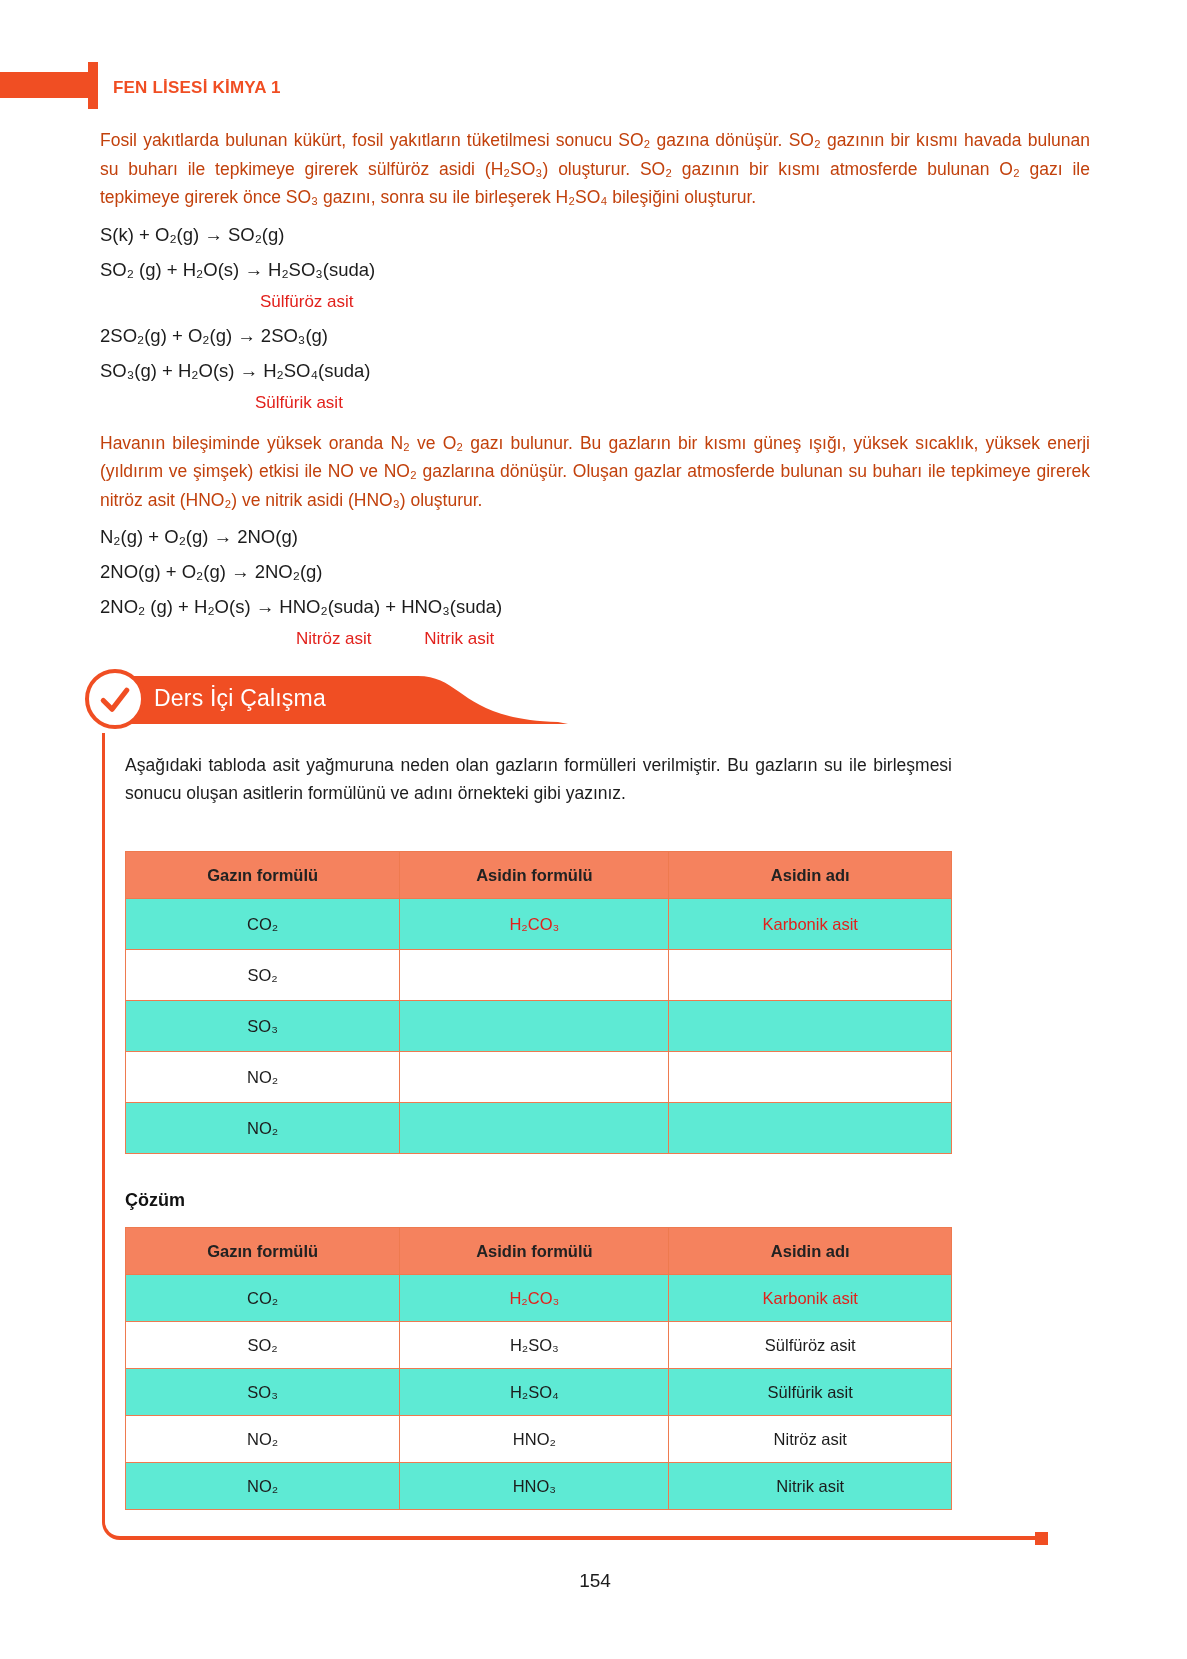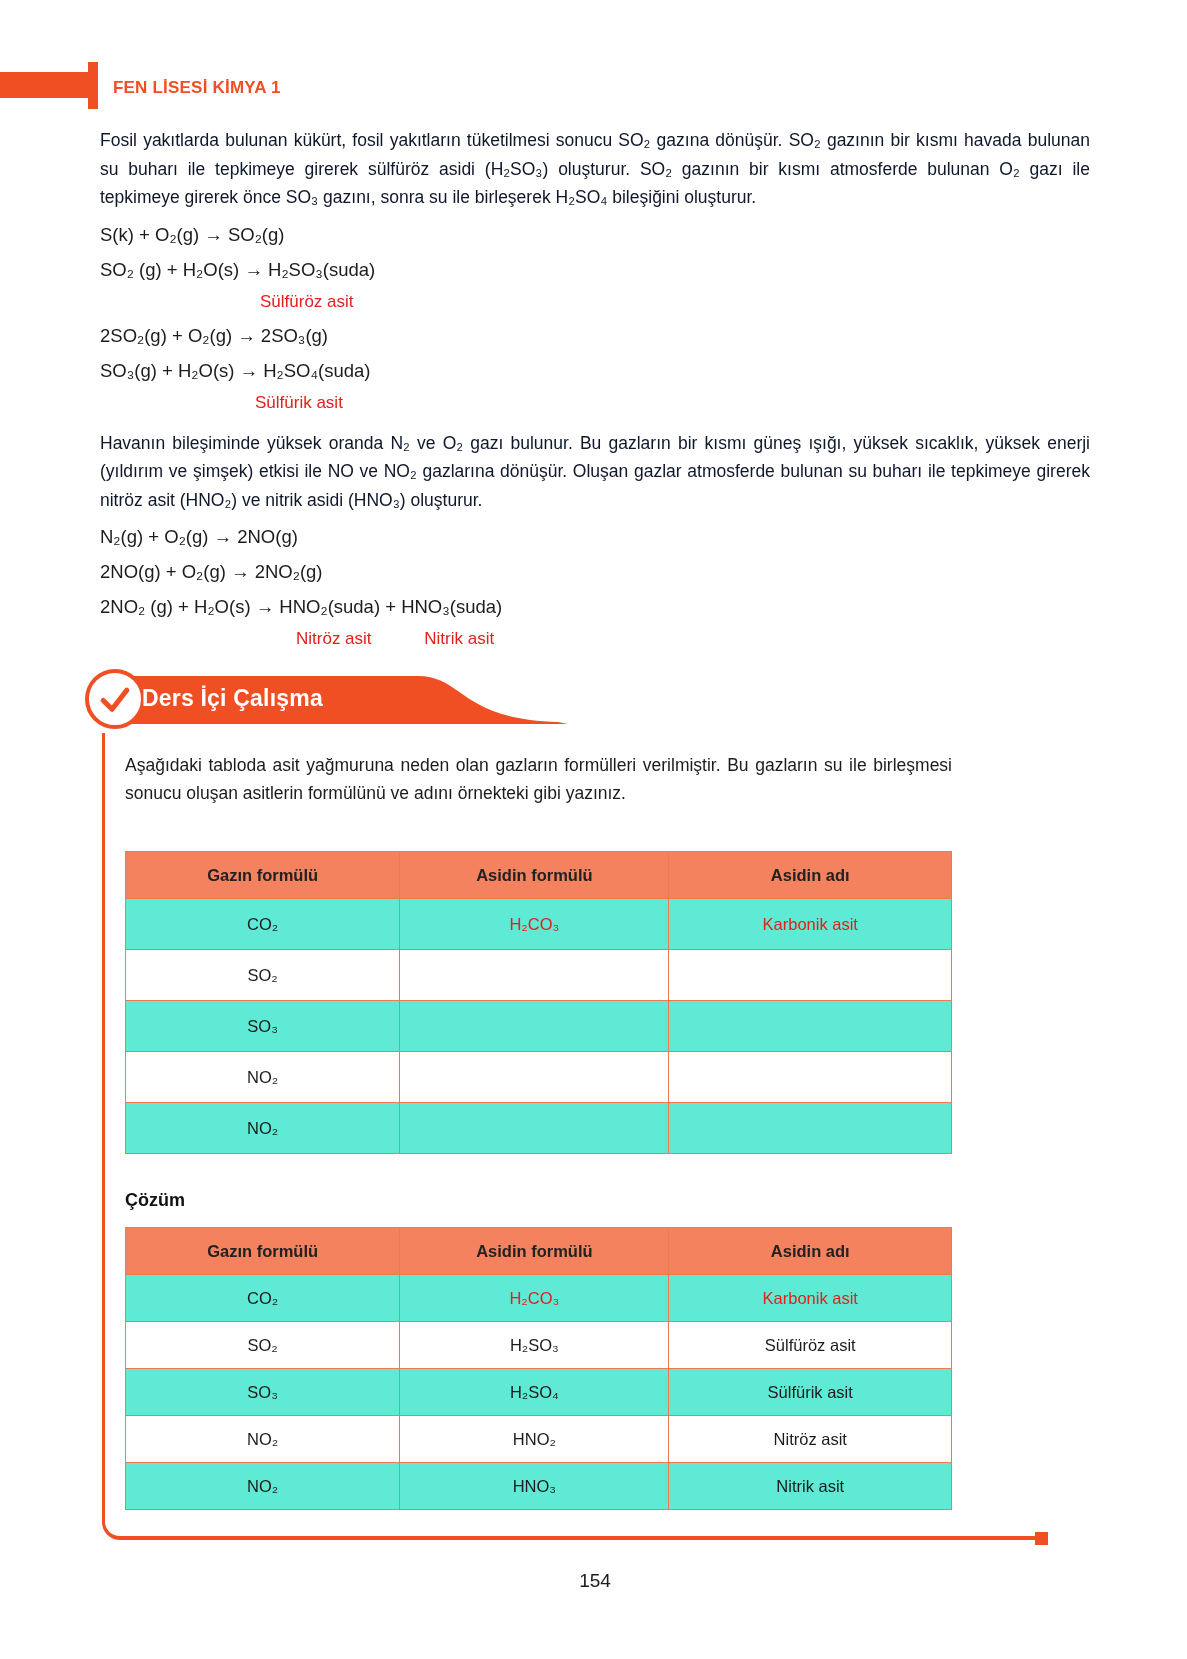--- a/index.html
+++ b/index.html
@@ -20,42 +20,42 @@
   .bar-v { position: absolute; left: 88px; top: 62px; width: 10px; height: 47px; background: #f04e23; }
   .header-title {
     position: absolute; left: 113px; top: 78px;
     font-size: 17px; font-weight: bold; color: #f04e23; letter-spacing: 0.2px;
   }
 
   .content { margin: 0 97px 0 100px; }
 
   .body-text {
     font-size: 17.5px; line-height: 28.5px; text-align: justify;
-    margin: 14px 0 10px 0; color: #0f172a;
+    margin: 14px 0 10px 0; color: #c2410c;
   }
 
   .eq-block { font-size: 18.5px; color: #1c1c1c; }
   .eq-line { margin: 9px 0; line-height: 26px; }
   .eq-label { color: #e2211c; font-size: 17px; line-height: 24px; margin-top: -2px; margin-bottom: 6px; }
   .label-sulfuroz { margin-left: 160px; }
   .label-sulfurik { margin-left: 155px; }
   .labels-row { margin-left: 196px; }
   .labels-row span + span { margin-left: 48px; }
 
   
   .banner-row { position: relative; height: 64px; margin: 18px 0 0 -15px; }
   .check-circle {
     position: absolute; left: 0; top: 0; width: 60px; height: 60px;
     background: #fff; border: 4px solid #f04e23; border-radius: 50%; z-index: 2;
     display: flex; align-items: center; justify-content: center;
   }
   .banner-shape { position: absolute; left: 28px; top: 7px; z-index: 1; }
   .banner-title {
     position: absolute; left: 57px; top: 16px; z-index: 3;
-    color: #ffffff; font-size: 23px; font-weight: bold; letter-spacing: 0.2px;
+    color: #ffffff; font-size: 23px; font-weight: normal; letter-spacing: 0.2px; padding-left: 12px;
   }
 
   
   .activity {
     position: relative;
     margin: 0 50px 0 2px;
     border-left: 3px solid #f04e23;
     border-bottom: 4px solid #f04e23;
     border-bottom-left-radius: 18px;
     padding: 14px 88px 26px 20px;

